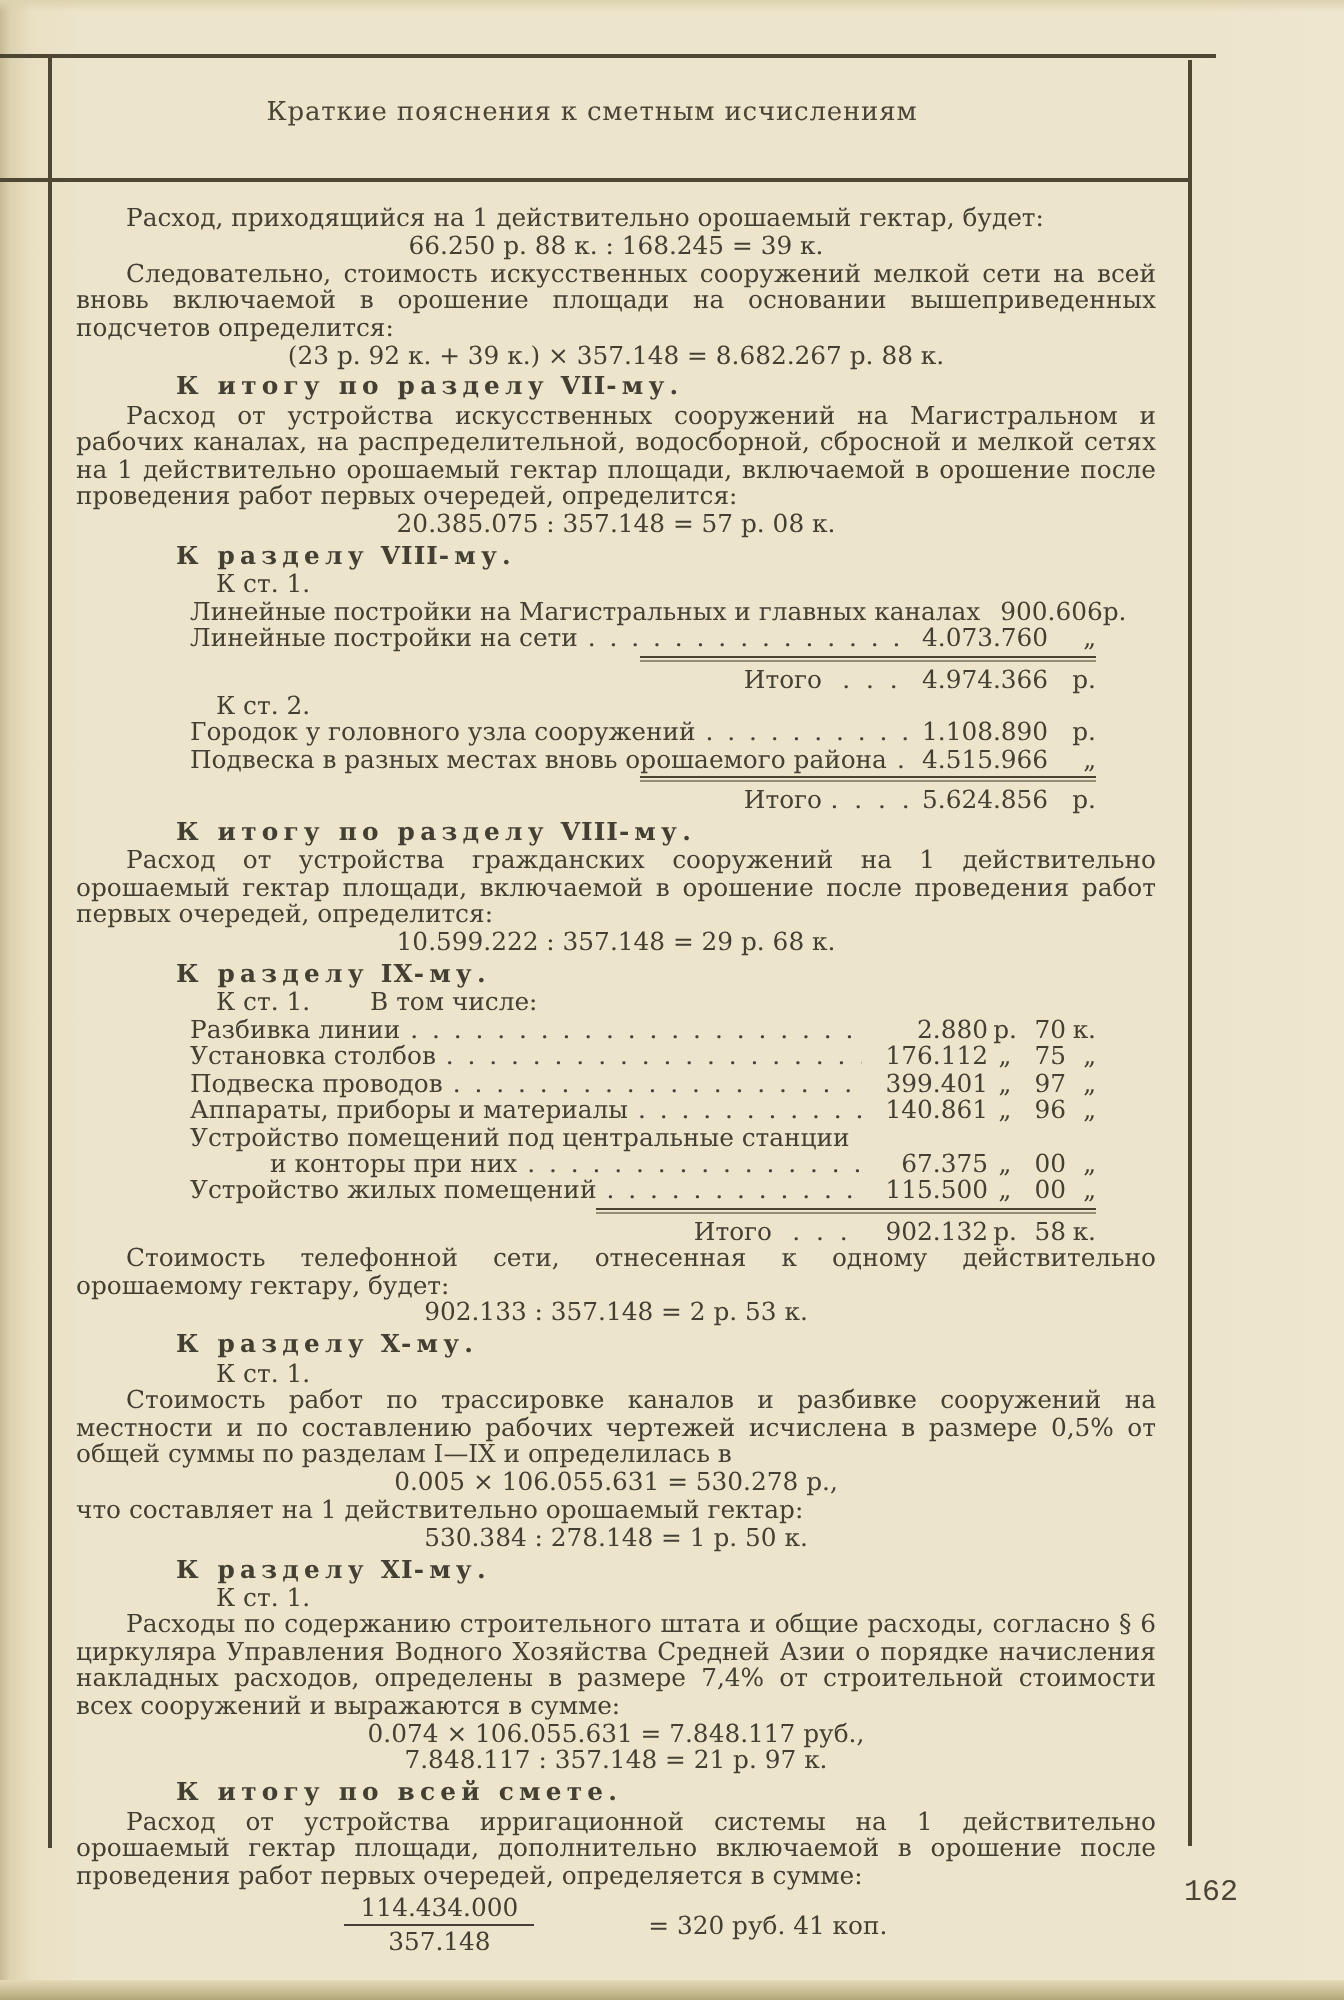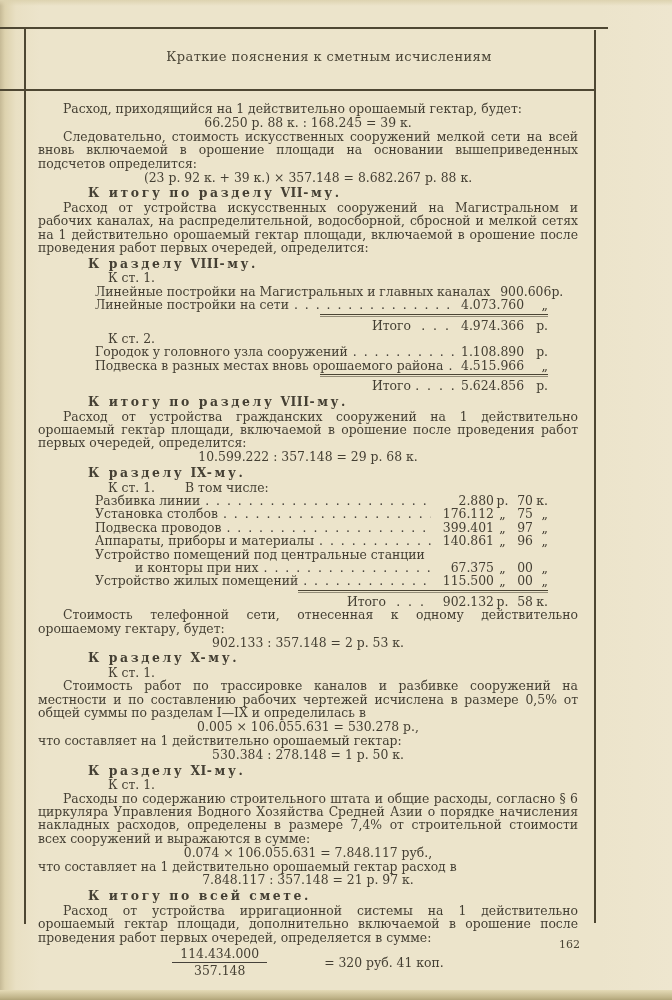--- a/index.html
+++ b/index.html
@@ -25,24 +25,24 @@
     pointer-events:none;
   }
   
   .rule{position:absolute;background:#4e4733;}
   .rule-top{left:0;top:27px;width:608px;height:2px;}
   .rule-mid{left:0;top:89px;width:596px;height:1.5px;}
   .rule-left{left:24px;top:27px;width:1.5px;height:897px;}
   .rule-right{left:594px;top:30px;width:1.5px;height:893px;}
   .running-head{
     position:absolute;left:24px;top:49px;width:544px;
-    text-align:center;font-size:13px;letter-spacing:0.4px;color:#4a4536;margin-left:33px;
+    text-align:center;font-size:13px;letter-spacing:0.4px;color:#4a4536;
   }
   .page-number{
-    position:absolute;left:559px;top:938px;font-size:11px;color:#4a4536;
+    position:absolute;left:592px;top:938px;font-size:15px;color:#4a4536;font-family:Liberation Mono, monospace;
   }
   
   .content{
     position:absolute;left:38px;top:102px;width:540px;
     font-size:12.4px;line-height:13.4px;text-align:justify;
   }
   .para{margin:0;text-indent:25px;}
   .para.noindent{text-indent:0;}
   .formula{margin:0.5px 0;text-align:center;text-indent:0;}
   .sec-head{margin:2.5px 0 1px 50px;text-align:left;font-weight:bold;}
@@ -92,20 +92,21 @@
 
   <div class="content">
 
     <p class="para">Расход, приходящийся на 1 действительно орошаемый гектар, будет:</p>
     <div class="formula">66.250 р. 88 к. : 168.245 = 39 к.</div>
     <p class="para">Следовательно, стоимость искусственных сооружений мелкой сети на всей вновь включаемой в орошение площади на основании вышеприведенных подсчетов определится:</p>
     <div class="formula">(23 р. 92 к. + 39 к.) × 357.148 = 8.682.267 р. 88 к.</div>
 
     <div class="sec-head"><span class="sp">К итогу по разделу</span><span class="rn">VII</span><span class="sp">-му.</span></div>
     <p class="para">Расход от устройства искусственных сооружений на Магистральном и рабочих каналах, на распределительной, водосборной, сбросной и мелкой сетях на 1 действительно орошаемый гектар площади, включаемой в орошение после проведения работ первых очередей, определится:</p>
+    <div class="formula">20.385.075 : 357.148 = 57 р. 08 к.</div>
 
     <div class="sec-head"><span class="sp">К разделу</span><span class="rn">VIII</span><span class="sp">-му.</span></div>
     <div class="st-line"><span>К ст. 1.</span></div>
 
     <div class="tbl">
       <div class="trow">
         <span class="tlabel">Линейные постройки на Магистральных и главных каналах</span>
         <span class="leader none"></span>
         <span class="tamt">900.606</span>
         <span class="tunit">р.</span>
@@ -229,21 +230,20 @@
     <div class="st-line"><span>К ст. 1.</span></div>
     <p class="para">Стоимость работ по трассировке каналов и разбивке сооружений на местности и по составлению рабочих чертежей исчислена в размере 0,5% от общей суммы по разделам I—IX и определилась в</p>
     <div class="formula">0.005 × 106.055.631 = 530.278 р.,</div>
     <p class="para noindent">что составляет на 1 действительно орошаемый гектар:</p>
     <div class="formula">530.384 : 278.148 = 1 р. 50 к.</div>
 
     <div class="sec-head"><span class="sp">К разделу</span><span class="rn">XI</span><span class="sp">-му.</span></div>
     <div class="st-line"><span>К ст. 1.</span></div>
     <p class="para">Расходы по содержанию строительного штата и общие расходы, согласно § 6 циркуляра Управления Водного Хозяйства Средней Азии о порядке начисления накладных расходов, определены в размере 7,4% от строительной стоимости всех сооружений и выражаются в сумме:</p>
     <div class="formula">0.074 × 106.055.631 = 7.848.117 руб.,</div>
-    <p class="para noindent">что составляет на 1 действительно орошаемый гектар расход в</p>
     <div class="formula">7.848.117 : 357.148 = 21 р. 97 к.</div>
 
     <div class="sec-head"><span class="sp">К итогу по всей смете.</span><span class="rn"></span><span class="sp"></span></div>
     <p class="para">Расход от устройства ирригационной системы на 1 действительно орошаемый гектар площади, дополнительно включаемой в орошение после проведения работ первых очередей, определяется в сумме:</p>
 
     <div class="fraction-wrap">
       <span class="fraction">
         <span class="fnum">114.434.000</span>
         <span class="fden">357.148</span>
       </span>

